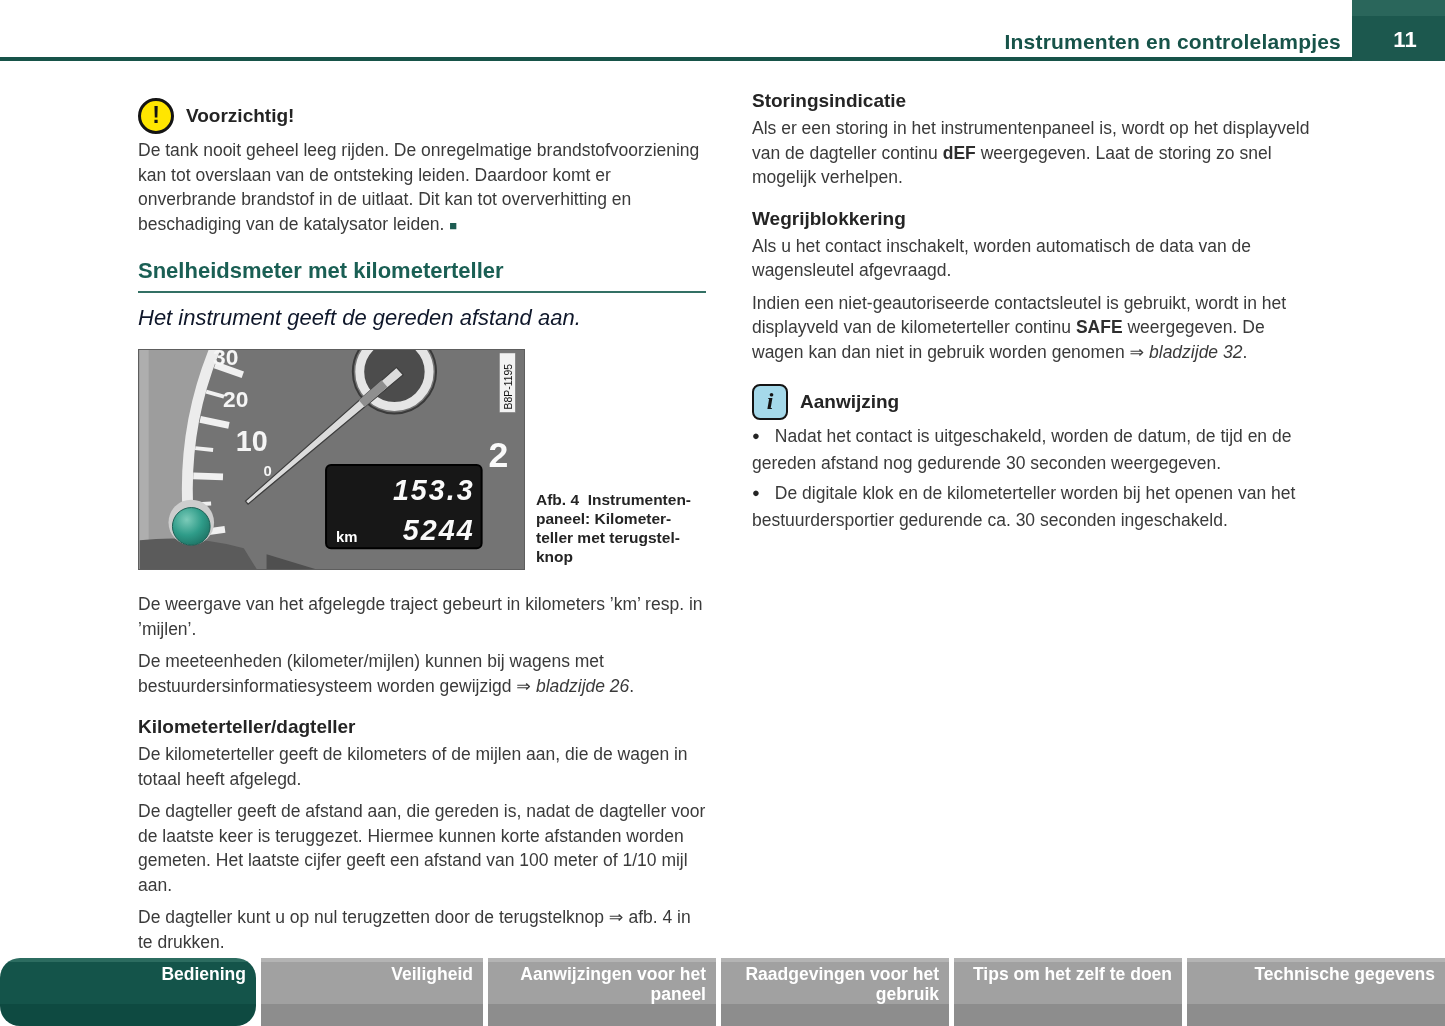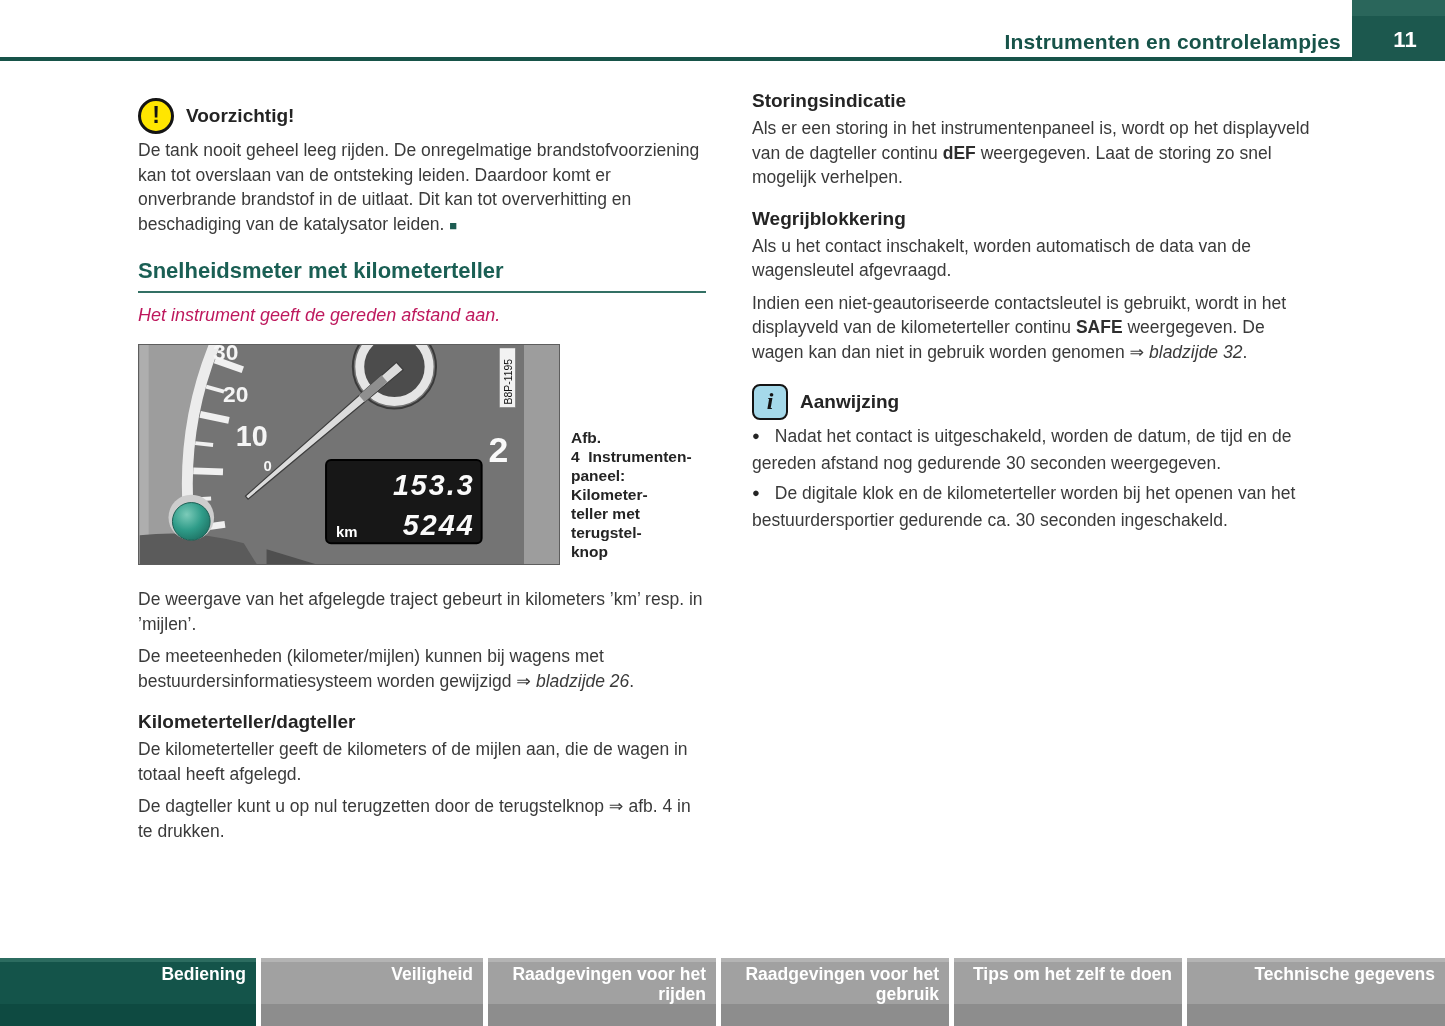--- a/index.html
+++ b/index.html
@@ -26,25 +26,25 @@
 
   
   .icon-head{display:flex;align-items:center;gap:12px;margin:0 0 4px;height:36px;}
   .warn-icon{width:30px;height:30px;border-radius:50%;background:#ffe600;border:3px solid #141414;
              color:#141414;font-weight:bold;font-size:23px;text-align:center;line-height:29px;flex:none;}
   .icon-head .t{font-size:19px;font-weight:bold;color:#242424;}
 
   
   .sec-title{margin:20px 0 0;font-size:22px;font-weight:bold;color:#1a5f54;
              padding-bottom:7px;border-bottom:2px solid #337064;}
-  .lead{font-style:italic;font-size:18px;color:#be185d;margin:12px 0 18px;}
+  .lead{font-style:italic;font-size:22px;color:#0f172a;margin:12px 0 18px;}
 
   
   .figure-row{display:flex;gap:11px;margin:0 0 22px;}
-  .gauge-wrap{width:422px;height:221px;flex:none;position:relative;border:1px solid #5e5e5e;
+  .gauge-wrap{width:387px;height:221px;flex:none;position:relative;border:1px solid #5e5e5e;
               background:#9d9d9d;box-sizing:border-box;}
   .fig-caption{width:168px;align-self:flex-end;font-size:15.5px;font-weight:bold;
                line-height:19px;color:#242424;padding-bottom:4px;}
 
   .sub-title{font-size:19px;font-weight:bold;color:#242424;margin:14px 0 4px;}
   .tight{margin-bottom:8px;}
 
   
   .info-icon{width:32px;height:32px;border-radius:8px;background:#a5d9ea;border:2.5px solid #141414;
              color:#141414;text-align:center;line-height:30px;flex:none;
@@ -52,21 +52,21 @@
              font-weight:bold;font-size:24px;}
   .bullet-p{font-size:17.5px;line-height:24.5px;margin:0 0 6px;}
   .dot{font-size:13px;color:#242424;margin-right:15px;position:relative;top:-2px;}
 
   
   .footer{position:absolute;left:0;bottom:0;width:100%;height:68px;display:flex;gap:5px;}
   .tab{box-sizing:border-box;color:#fff;font-weight:bold;font-size:17.5px;line-height:20px;
        text-align:right;padding:6px 10px 0;
        background:linear-gradient(180deg,#b4b4b4 0 4px,#a1a1a1 4px 46px,#8d8d8d 46px);}
   .tab.active{background:linear-gradient(180deg,#2c6c60 0 4px,#14544a 4px 46px,#0e4a41 46px);}
-  .t1{flex:0 0 256px;}.t2{flex:0 0 222px;}.t3{flex:0 0 228px;}
+  .t1{flex:0 0 256px;border-radius:20px;}.t2{flex:0 0 222px;}.t3{flex:0 0 228px;}
   .t4{flex:0 0 228px;}.t5{flex:0 0 228px;}.t6{flex:1;}
 
   .gauge-wrap svg text{font-family:"Liberation Sans","DejaVu Sans",sans-serif;}
   .lcd-digits{font-family:"DejaVu Sans Mono",monospace;font-weight:bold;font-style:italic;letter-spacing:2px;}
 </style>
 </head>
 <body>
 
 <div class="page">
 
@@ -153,20 +153,21 @@
         <span>teller met terugstel-</span><br>
         <span>knop</span>
       </div>
     </div>
 
     <p class="body-p tight">De weergave van het afgelegde traject gebeurt in kilometers ’km’ resp. in ’mijlen’.</p>
     <p class="body-p"><span>De meeteenheden (kilometer/mijlen) kunnen bij wagens met bestuurdersinformatiesysteem worden gewijzigd ⇒ </span><span class="ref">bladzijde 26</span><span>.</span></p>
 
     <h3 class="sub-title">Kilometerteller/dagteller</h3>
     <p class="body-p tight">De kilometerteller geeft de kilometers of de mijlen aan, die de wagen in totaal heeft afgelegd.</p>
+    <p class="body-p tight">De dagteller geeft de afstand aan, die gereden is, nadat de dagteller voor de laatste keer is teruggezet. Hiermee kunnen korte afstanden worden gemeten. Het laatste cijfer geeft een afstand van 100 meter of 1/10 mijl aan.</p>
     <p class="body-p">De dagteller kunt u op nul terugzetten door de terugstelknop ⇒ afb. 4 in te drukken.</p>
   </div>
 
   <div class="col col-right">
 
     <h3 class="sub-title" style="margin-top:0;">Storingsindicatie</h3>
     <p class="body-p"><span>Als er een storing in het instrumentenpaneel is, wordt op het display­veld van de dagteller continu </span><b>dEF</b><span> weergegeven. Laat de storing zo snel mogelijk verhelpen.</span></p>
 
     <h3 class="sub-title">Wegrijblokkering</h3>
     <p class="body-p tight">Als u het contact inschakelt, worden automatisch de data van de wagensleutel afgevraagd.</p>
@@ -176,19 +177,19 @@
       <span class="info-icon">i</span>
       <span class="t">Aanwijzing</span>
     </div>
     <p class="bullet-p"><span class="dot">●</span><span>Nadat het contact is uitgeschakeld, worden de datum, de tijd en de gereden afstand nog gedurende 30 seconden weergegeven.</span></p>
     <p class="bullet-p"><span class="dot">●</span><span>De digitale klok en de kilometerteller worden bij het openen van het bestuurdersportier gedurende ca. 30 seconden ingeschakeld.</span></p>
   </div>
 
   <div class="footer">
     <div class="tab t1 active">Bediening</div>
     <div class="tab t2">Veiligheid</div>
-    <div class="tab t3">Raadgevingen voor het rijden</div>
+    <div class="tab t3">Aanwijzingen voor het paneel</div>
     <div class="tab t4">Raadgevingen voor het gebruik</div>
     <div class="tab t5">Tips om het zelf te doen</div>
     <div class="tab t6">Technische gegevens</div>
   </div>
 
 </div>
 
 </body></html>

